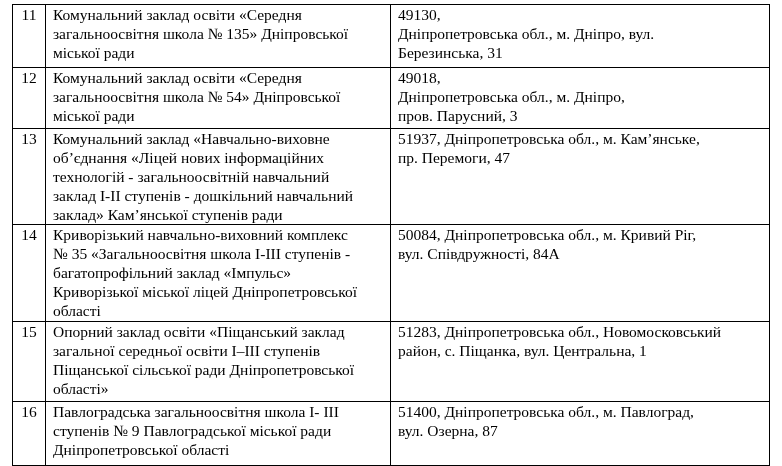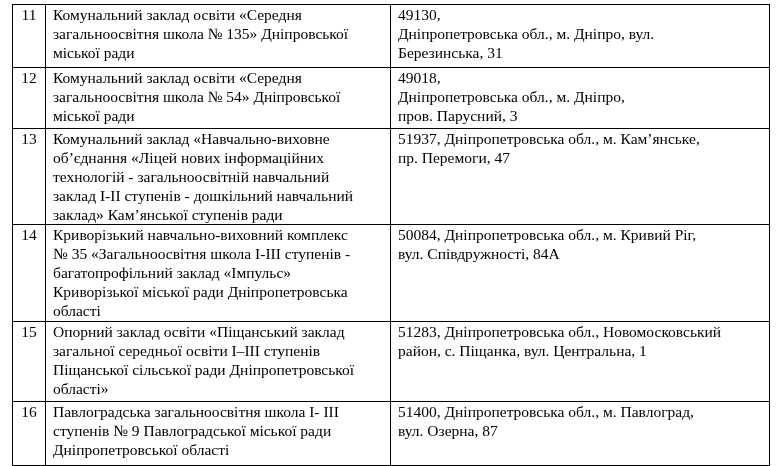--- a/index.html
+++ b/index.html
@@ -89,21 +89,21 @@
           <span class="line">51937, Дніпропетровська обл., м. Кам’янське,</span>
           <span class="line">пр. Перемоги,  47</span>
         </td>
   </tr>
       <tr style="height: 97px; margin-top: 40px;">
     <td class="num">14</td>
     <td class="name">
           <span class="line">Криворізький навчально-виховний комплекс</span>
           <span class="line">№ 35 «Загальноосвітня школа І-ІІІ ступенів -</span>
           <span class="line">багатопрофільний заклад «Імпульс»</span>
-          <span class="line">Криворізької міської ради Дніпропетровська</span>
+          <span class="line">Криворізької міської ліцей Дніпропетровської</span>
           <span class="line">області</span>
         </td>
     <td class="addr">
           <span class="line">50084, Дніпропетровська обл., м. Кривий Ріг,</span>
           <span class="line">вул. Співдружності, 84А</span>
         </td>
   </tr>
       <tr style="height: 80px; margin-left: 32px;">
     <td class="num">15</td>
     <td class="name">

